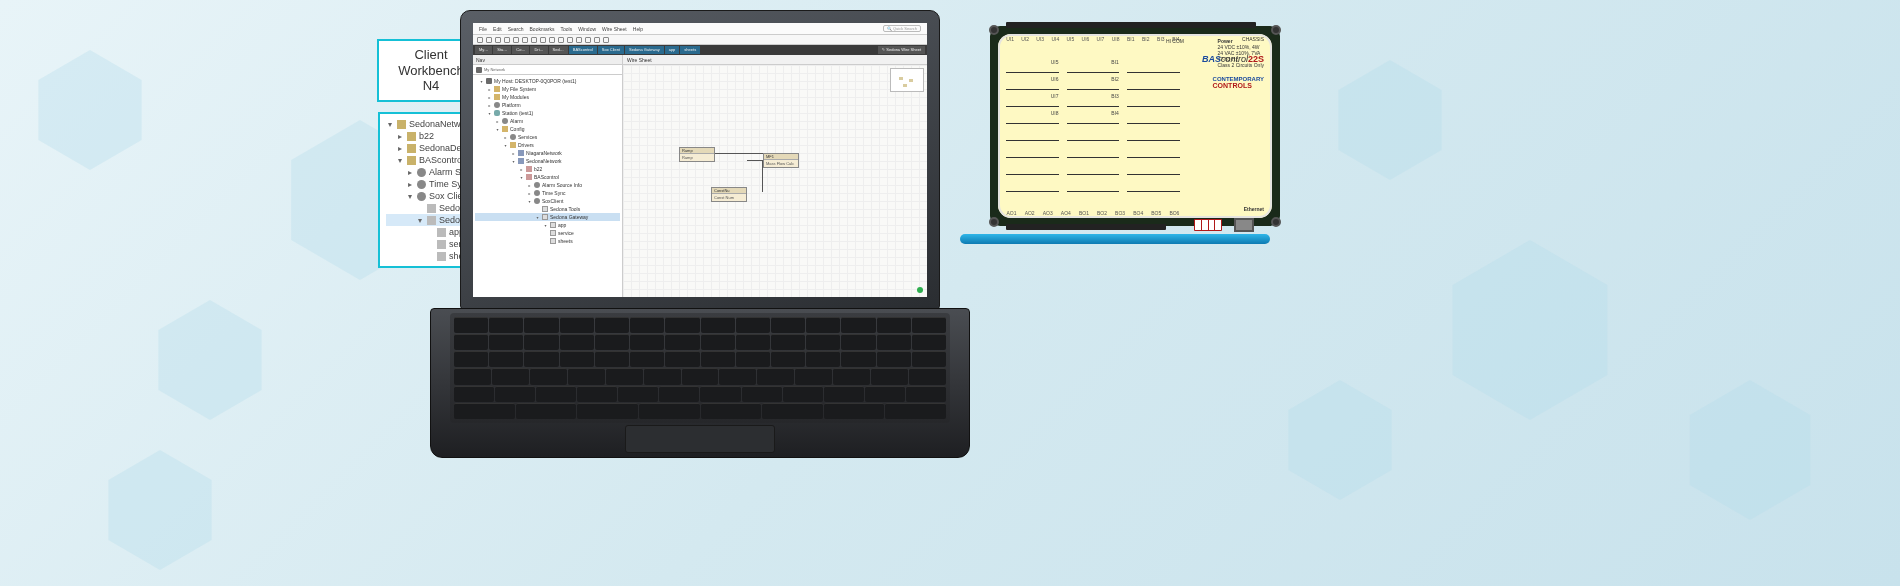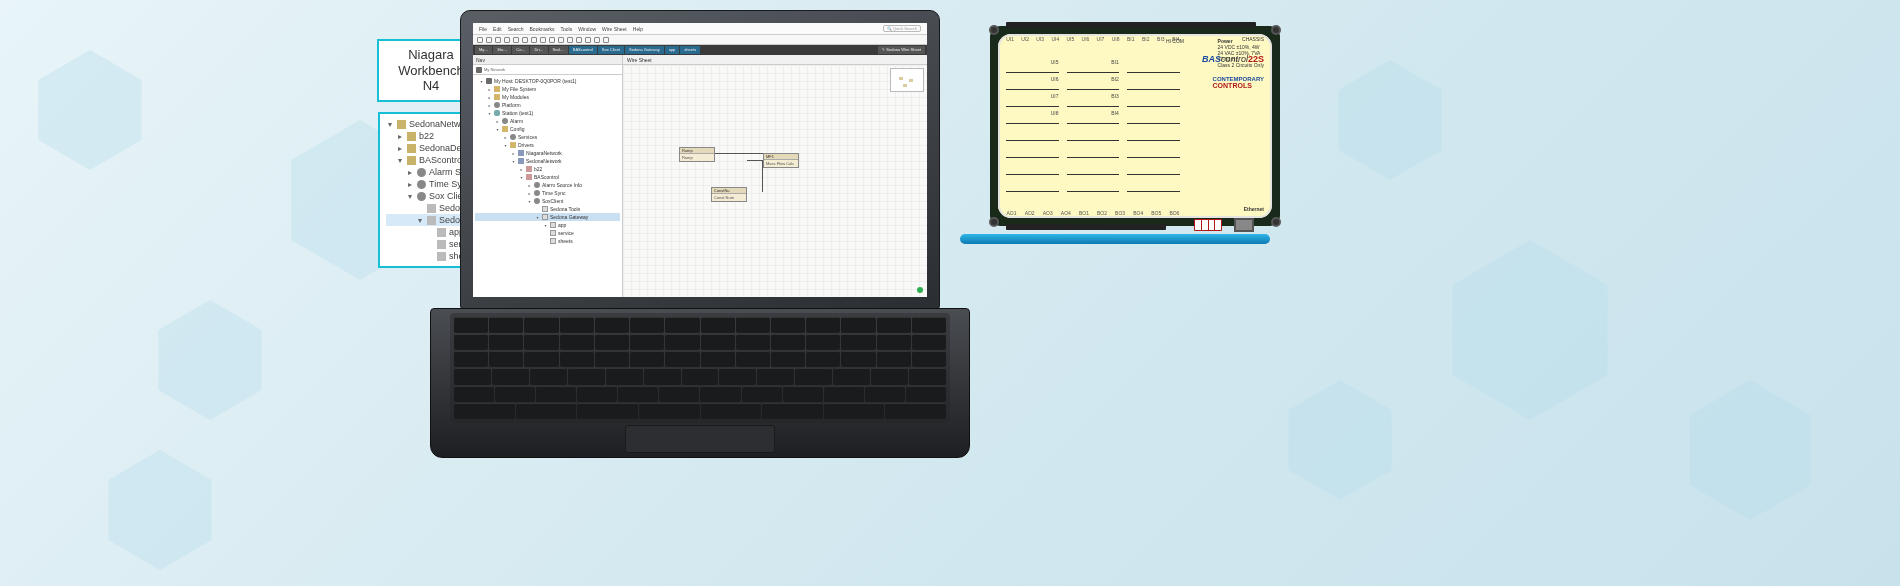--- a/index.html
+++ b/index.html
@@ -146,21 +146,21 @@
 <div class="hex h3"></div>
 <div class="hex h4"></div>
 <div class="hex h5"></div>
 <div class="hex h6"></div>
 <div class="hex h7"></div>
 <div class="hex h8"></div>
 
 <div class="connector"></div>
 
 <div class="callout top">
-  <div>Niagara</div>
+  <div>Client</div>
   <div>Workbench N4</div>
 </div>
 <div class="callout-line l1"></div>
 <div class="callout-dot" style="left:552px;top:56px"></div>
 
 <div class="callout callout-tree" id="ct">
   <div class="ct-row">
       <span class="ct-caret">▾</span>
       <span class="ct-ico folder"></span>
       <span>SedonaNetwork</span>

